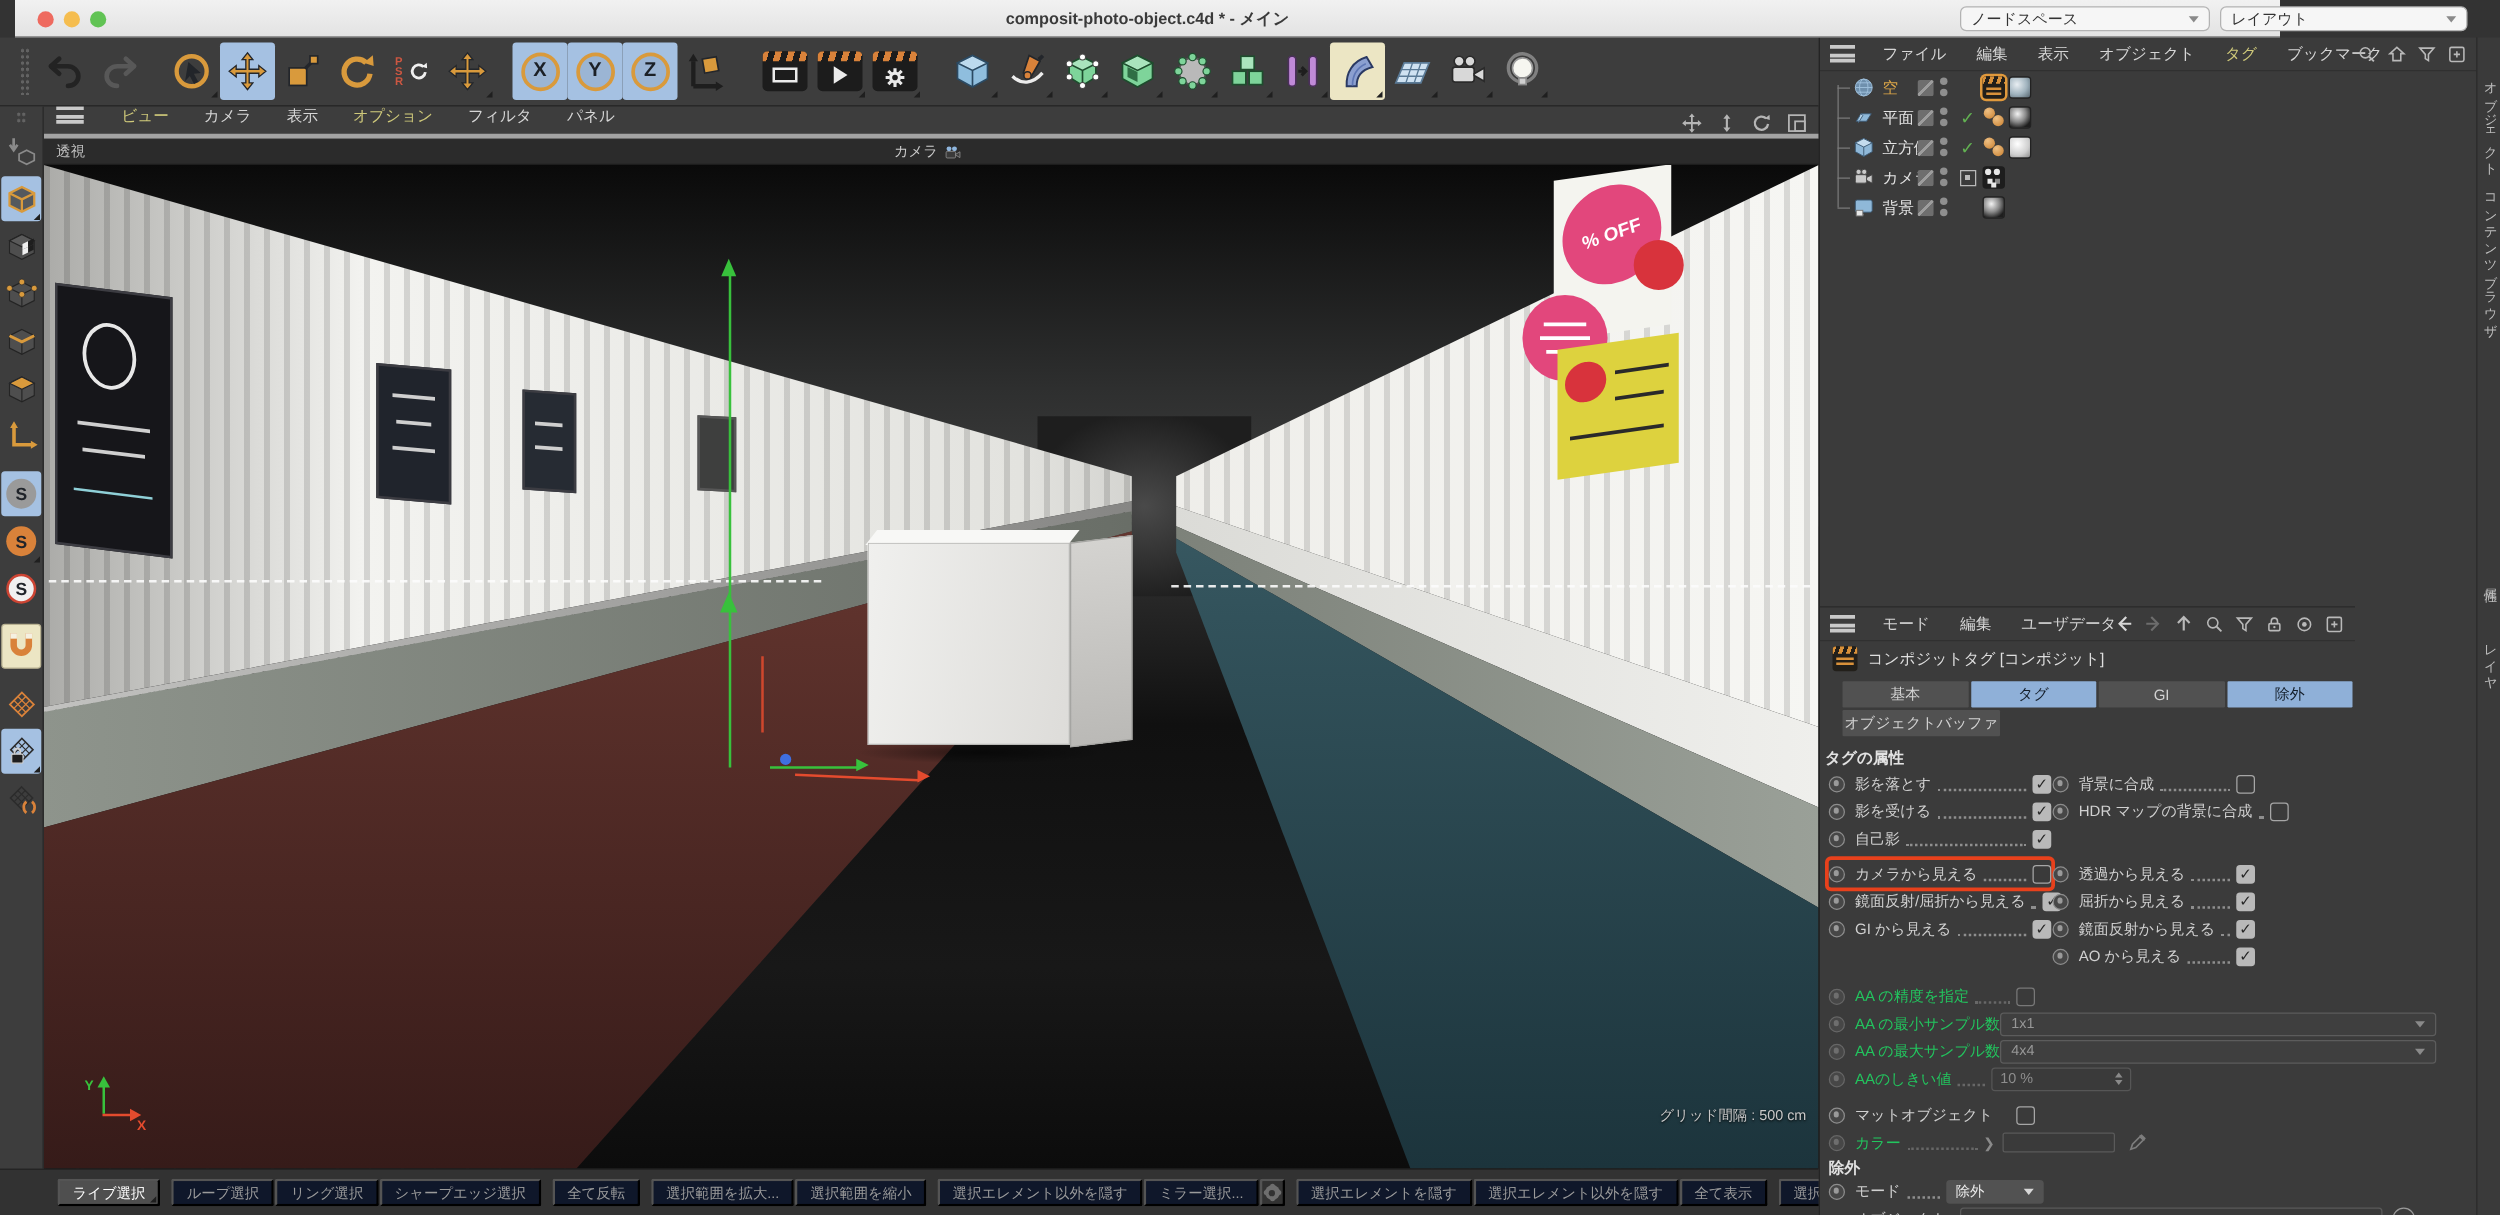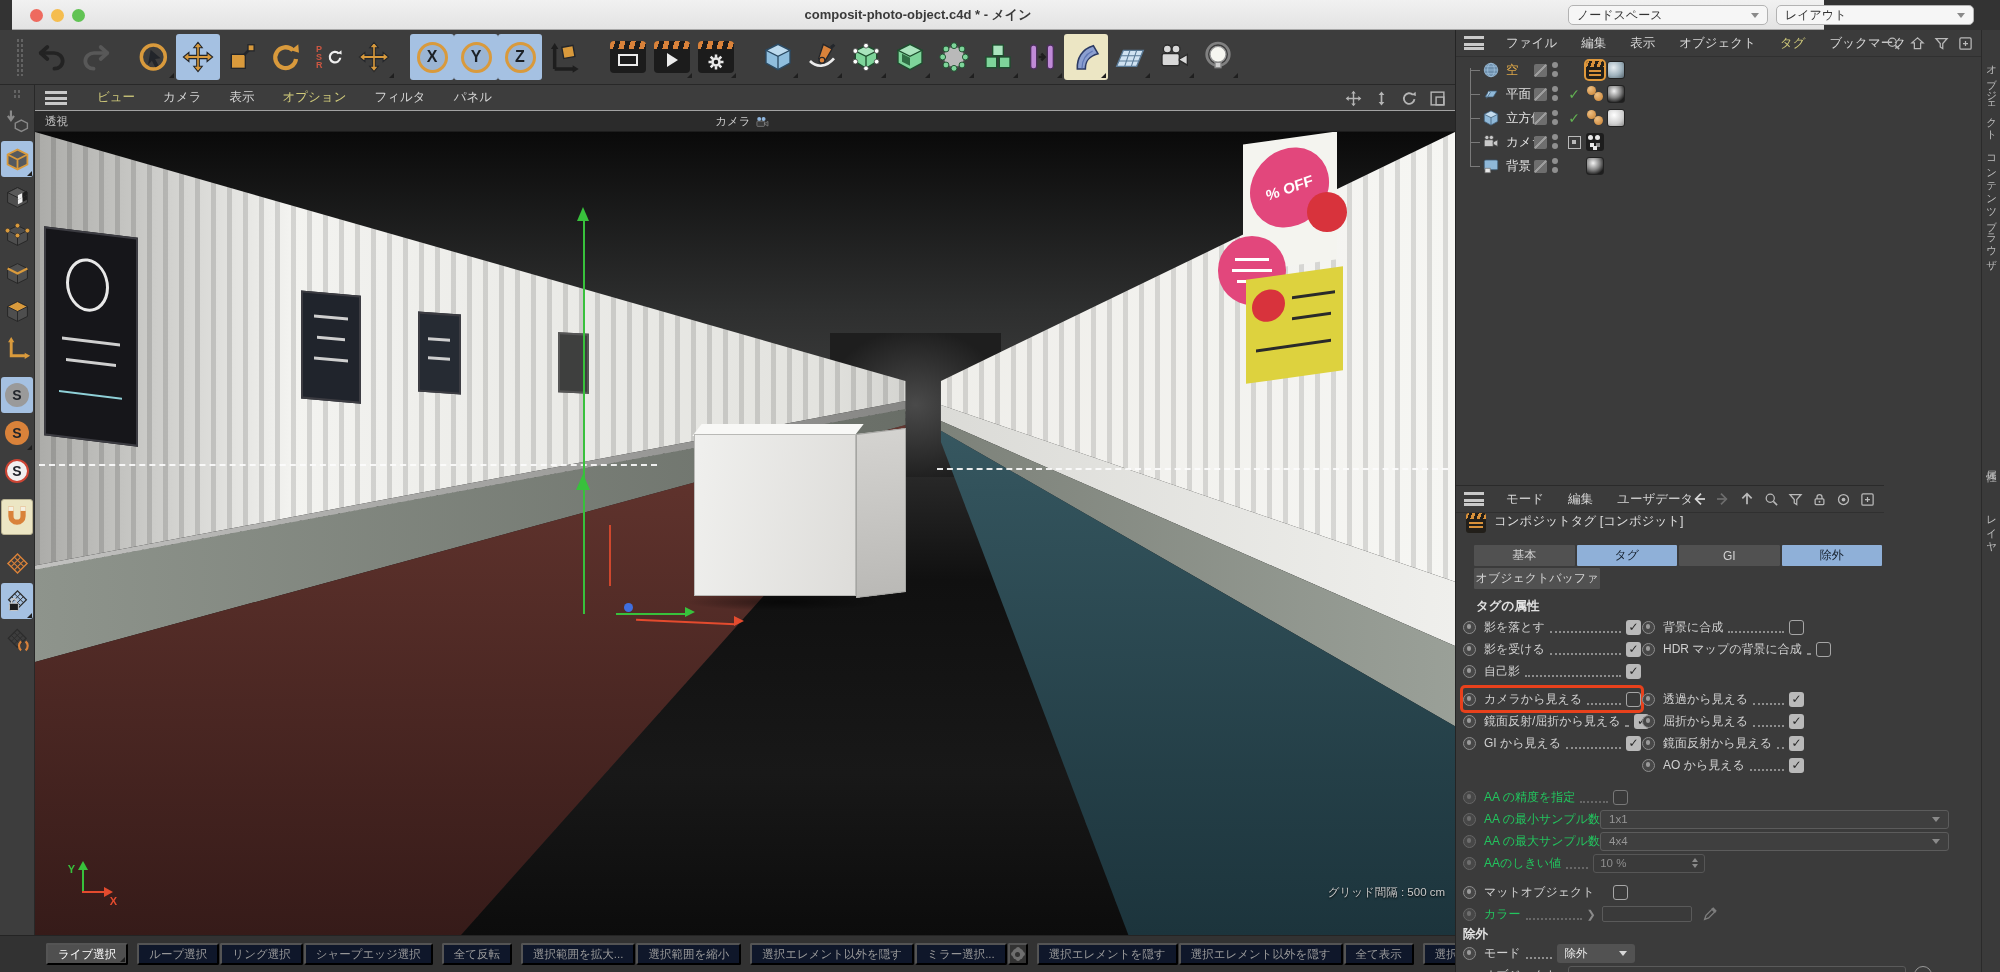--- a/index.html
+++ b/index.html
@@ -29,21 +29,21 @@
 .clapplay{position:absolute;left:13px;top:12px;width:0;height:0;border-top:7px solid transparent;border-bottom:7px solid transparent;border-left:11px solid #ececec}
 
 #lefttb{position:absolute;left:0;top:85px;width:35px;height:850px;background:#3d3d3d;border-right:1px solid #282828;display:flex;flex-direction:column;align-items:center;padding-top:4px;z-index:20}
 .lcell{width:32px;height:36px;border-radius:3px;display:flex;align-items:center;justify-content:center;margin-bottom:2px;flex:none;position:relative}
 .lcell.sel{background:#a5c1e2}
 .lcell.cream{background:#ece6c4;border:1px solid #b9b292}
 .lgap{height:8px;flex:none}
 .snapcirc{width:24px;height:24px;border-radius:50%;color:#20242a;font-weight:bold;font-size:14px;display:flex;align-items:center;justify-content:center}
 
 #viewport{position:absolute;left:35px;top:85px;width:1420px;height:850px;background:#111}
-#vpmenu{height:26px;background:#3d3d3d;border-bottom:1px solid #a3a3a3;display:flex;align-items:center;padding-left:10px;position:relative}
+#vpmenu{height:26px;background:#3d3d3d;border-bottom:4px solid #a3a3a3;display:flex;align-items:flex-start;padding-left:10px;position:relative}
 .ham{width:22px;height:14px;border-top:3px solid #c9c9c9;border-bottom:3px solid #c9c9c9;position:relative;margin-right:16px}
 .ham::after{content:"";position:absolute;left:0;right:0;top:3.5px;height:3px;background:#c9c9c9}
 .vmenu{display:flex;gap:0;list-style:none}
 .vmenu .mi{font-size:12.5px;color:#d6d6d6;padding:0 14px;cursor:default}
 .vmenu .mi.accent{color:#cfc97a}
 .vpnav{position:absolute;right:8px;top:3px;display:flex;gap:8px}
 .vpnav span{width:20px;height:20px;display:flex;align-items:center;justify-content:center}
 #vpcaption{height:21px;background:#2b2b2b;position:relative;border-bottom:1px solid #1d1d1d}
 #viewlabel{position:absolute;left:10px;top:3px;font-size:11.5px;color:#c2c2c2}
 #camlabel{position:absolute;left:50%;transform:translateX(-55%);top:3px;font-size:11.5px;color:#cdcdcd;display:flex;gap:5px;align-items:center}
@@ -118,21 +118,21 @@
 .tex.sky{background:radial-gradient(circle at 35% 35%,#e8eef2,#9fb2bd 55%,#54636d)}
 .tex.bw{background:radial-gradient(circle at 38% 32%,#f2f2f2,#888 45%,#1e1e1e 80%)}
 .tex.white{background:radial-gradient(circle at 38% 32%,#ffffff,#cfcfcf 60%,#8a8a8a)}
 .phong{background:transparent}
 .phong i{position:absolute;width:9px;height:9px;border-radius:50%;background:radial-gradient(circle at 35% 30%,#eec084,#c97f2e)}
 .calib{background:#1d1d1d}
 .calib i{position:absolute;width:5px;height:5px;border-radius:50%;background:#e8e8e8}
 .calib b{position:absolute;width:4px;height:4px;background:#e8e8e8}
 
 #am{position:absolute;left:0;top:455px;width:428px;height:487px;border-top:1px solid #2a2a2a;background:#3b3b3b}
-#tagtitle{height:28px;display:flex;align-items:flex-start;gap:8px;padding-left:10px;font-size:12.5px;color:#dedede}
+#tagtitle{height:28px;display:flex;align-items:center;gap:8px;padding-left:10px;font-size:12.5px;color:#dedede}
 .tabs{display:flex;padding-left:18px;margin-top:4px}
 .tab{width:112px;height:21px;background:#515151;color:#d2d2d2;font-size:12px;display:flex;align-items:center;justify-content:center;margin-right:2px;border-radius:1px}
 .tab.active{background:#8fb0d8;color:#141e2a}
 .sechead{font-size:12.5px;font-weight:bold;color:#e2e2e2;padding-left:7px}
 .agroup{position:absolute}
 .arow{display:flex;align-items:center;height:22px;position:relative}
 .adot{width:13px;height:13px;border-radius:50%;border:1.5px solid #8d8d8d;background:#474747;margin-right:8px;flex:none;position:relative}
 .adot::after{content:"";position:absolute;left:2.8px;top:2.8px;width:4.5px;height:4.5px;border-radius:50%;background:#9a9a9a}
 .albl{font-size:12px;color:#d0d0d0;white-space:nowrap}
 .lead{flex:1;min-width:4px;border-bottom:2px dotted #8e8e8e;height:11px;margin:0 5px}
@@ -899,21 +899,21 @@
       <span class="tab">基本</span>
           <span class="tab active">タグ</span>
           <span class="tab">GI</span>
           <span class="tab active">除外</span>
         </div>
       <div class="tabs" style="margin-top:2px">
 
       <span class="tab" style="width:126px">オブジェクトバッファ</span>
         </div>
 
-      <div class="sechead" style="position:absolute;left:0;top:112px;padding-left:20px">タグの属性</div>
+      <div class="sechead" style="position:absolute;left:0;top:112px;padding-left:4px">タグの属性</div>
 
       <div class="agroup" style="left:7px;top:130px;width:178px">
 
       <div class="arow checked">
             <span class="adot"></span>
             <span class="albl">影を落とす</span>
             <span class="lead"></span>
             <span class="cb"></span>
           </div>
           <div class="arow checked">

